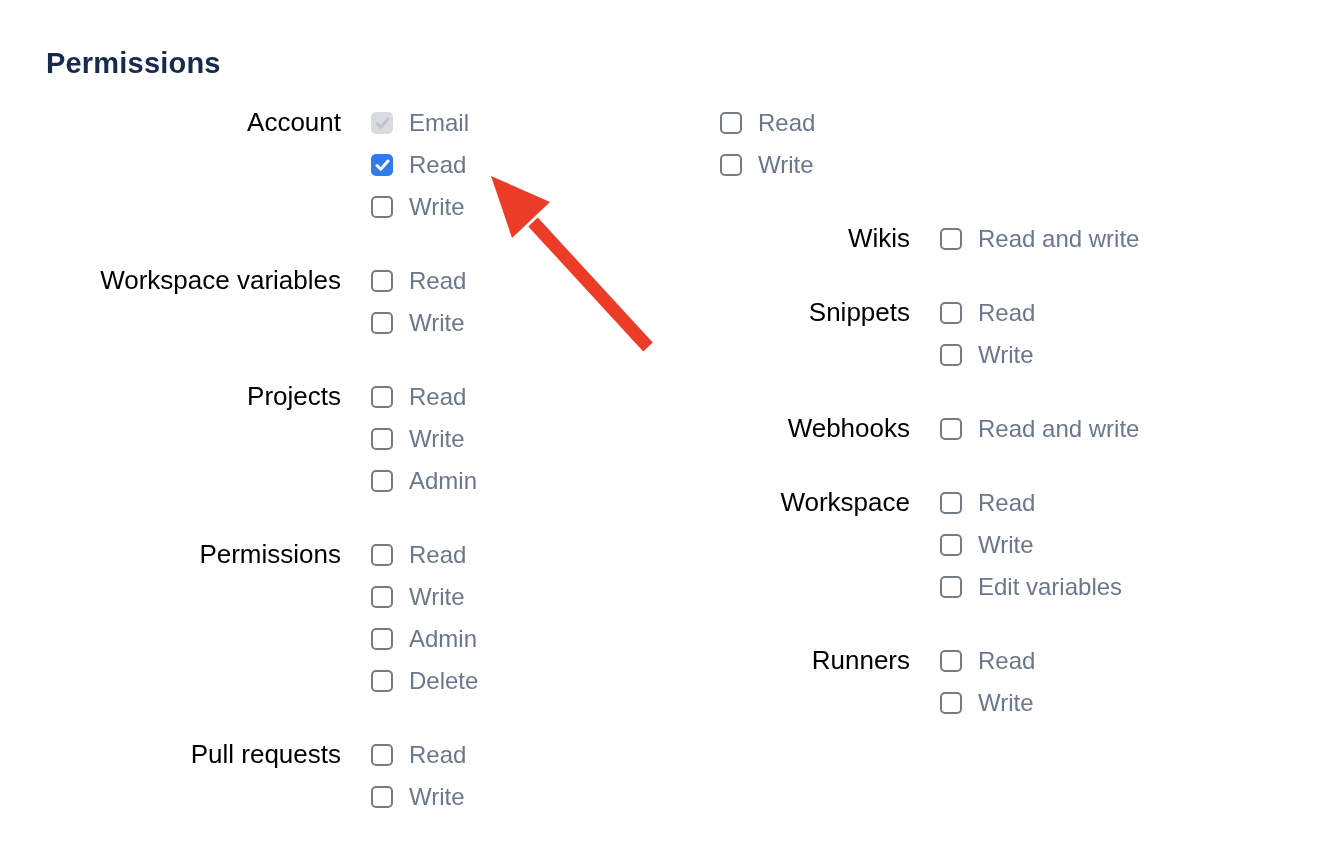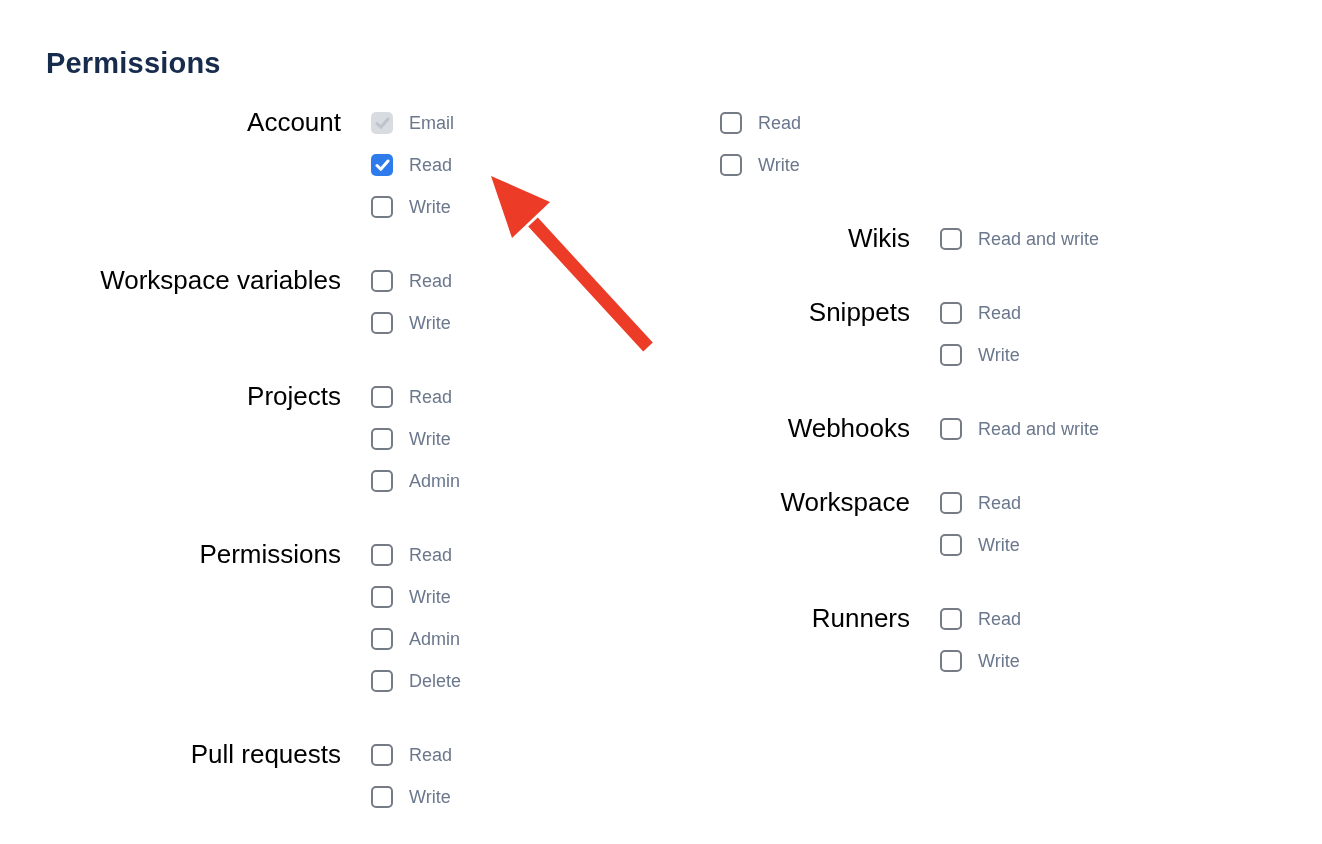--- a/index.html
+++ b/index.html
@@ -78,21 +78,21 @@
   }
   .checkbox.checked-disabled {
     background: #D8DBE0;
     cursor: default;
   }
   .checkbox svg { display: block; }
   .checkbox.checked svg .tick { stroke: #ffffff; }
   .checkbox.checked-disabled svg .tick { stroke: #BEC4CC; }
 
   .option-label {
-    font-size: 18px;
+    font-size: 24px;
     line-height: 28px;
     color: #6B778C;
     cursor: pointer;
   }
   .option-row.disabled .option-label { cursor: default; }
 
   .arrow-overlay {
     position: absolute;
     left: 0;
     top: 0;
@@ -247,20 +247,24 @@
           <div class="group-label">Workspace</div>
           <div class="group-options">
             <div class="option-row">
               <span class="checkbox unchecked" role="checkbox" aria-checked="false"></span>
               <span class="option-label">Read</span>
             </div>
             <div class="option-row">
               <span class="checkbox unchecked" role="checkbox" aria-checked="false"></span>
               <span class="option-label">Write</span>
             </div>
+            <div class="option-row">
+              <span class="checkbox unchecked" role="checkbox" aria-checked="false"></span>
+              <span class="option-label">Edit variables</span>
+            </div>
           </div>
         </div>
         <div class="perm-group">
           <div class="group-label">Runners</div>
           <div class="group-options">
             <div class="option-row">
               <span class="checkbox unchecked" role="checkbox" aria-checked="false"></span>
               <span class="option-label">Read</span>
             </div>
             <div class="option-row">

